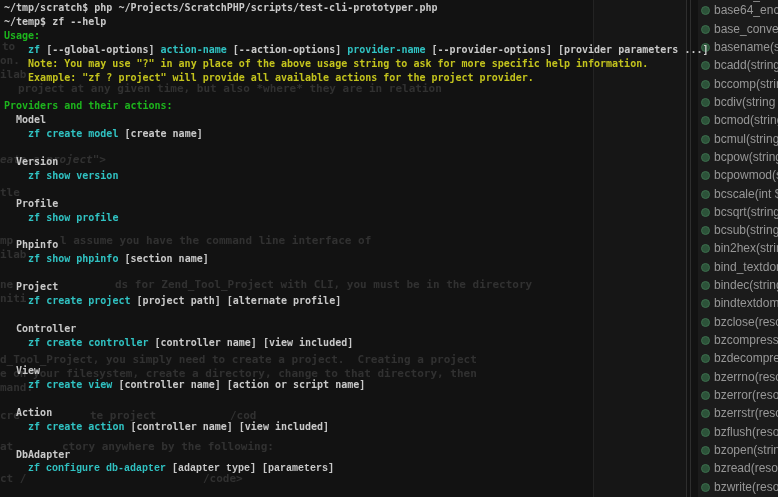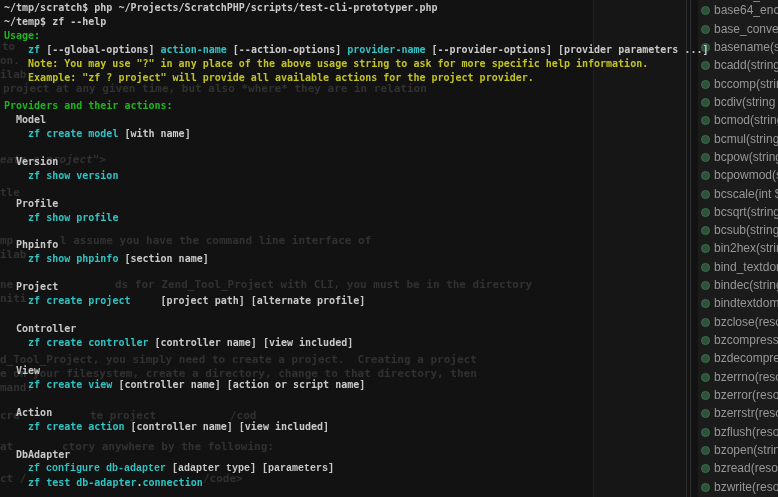--- a/index.html
+++ b/index.html
@@ -162,21 +162,21 @@
 
   <div id="terminal">
     <div id="editor-strip"></div>
     <div id="vline-doc" class="vline"></div>
     <div id="vline-border1" class="vline"></div>
     <div id="vline-border2" class="vline"></div>
     <div id="ghost-layer">
         <div class="g-line" style="top: 40px; color: rgb(49, 49, 49);"><span class="g-frag" style="left: 2px;">to</span></div>
         <div class="g-line" style="top: 54px; color: rgb(49, 49, 49);"><span class="g-frag" style="left: 0px;">on.</span></div>
         <div class="g-line" style="top: 68px; color: rgb(49, 49, 49);"><span class="g-frag" style="left: 0px;">ilab</span></div>
-        <div class="g-line" style="top: 82px; color: rgb(49, 49, 49);"><span class="g-frag" style="left: 3px;">project at any given time, but also *where* they are in relation</span></div>
+        <div class="g-line" style="top: 82px; color: rgb(49, 49, 49);"><span class="g-frag" style="left: 18px;">project at any given time, but also *where* they are in relation</span></div>
         <div class="g-line g-italic" style="top: 153px; color: rgb(49, 49, 49);"><span class="g-frag" style="left: 0px;">eate-a-project"&gt;</span></div>
         <div class="g-line" style="top: 186px; color: rgb(49, 49, 49);"><span class="g-frag" style="left: 0px;">tle</span></div>
         <div class="g-line" style="top: 234px; color: rgb(49, 49, 49); text-align: center;"><span class="g-frag" style="left: 0px;">mp</span><span class="g-frag" style="left: 60px;">l assume you have the command line interface of</span></div>
         <div class="g-line" style="top: 248px; color: rgb(49, 49, 49);"><span class="g-frag" style="left: 0px;">ilab</span></div>
         <div class="g-line" style="top: 278px; color: rgb(49, 49, 49);"><span class="g-frag" style="left: 0px;">ne</span><span class="g-frag" style="left: 115px;">ds for Zend_Tool_Project with CLI, you must be in the directory</span></div>
         <div class="g-line" style="top: 292px; color: rgb(49, 49, 49);"><span class="g-frag" style="left: 0px;">niti</span></div>
         <div class="g-line" style="top: 353px; color: rgb(49, 49, 49);"><span class="g-frag" style="left: 0px;">d_Tool_Project, you simply need to create a project.  Creating a project</span></div>
         <div class="g-line" style="top: 367px; color: rgb(49, 49, 49);"><span class="g-frag" style="left: 0px;">e on your filesystem, create a directory, change to that directory, then</span></div>
         <div class="g-line" style="top: 381px; color: rgb(49, 49, 49);"><span class="g-frag" style="left: 0px;">mand:</span></div>
         <div class="g-line" style="top: 440px; color: rgb(49, 49, 49);"><span class="g-frag" style="left: 0px;">at</span><span class="g-frag" style="left: 62px;">ctory anywhere by the following:</span></div>
@@ -186,42 +186,41 @@
     <div id="term-output">
         <div class="t-line" style="top: 2px;"><span style="color: rgb(201, 201, 201);">~/tmp/scratch$ php ~/Projects/ScratchPHP/scripts/test-cli-prototyper.php</span></div>
         <div class="t-line" style="top: 15.97px;"><span style="color: rgb(201, 201, 201);">~/temp$ zf --help</span></div>
         <div class="t-line" style="top: 29.94px;"><span style="color: rgb(29, 180, 29);">Usage:</span></div>
         <div class="t-line" style="top: 43.91px;"><span style="color: rgb(201, 201, 201);">    </span><span style="color: rgb(48, 194, 194);">zf</span><span style="color: rgb(201, 201, 201);"> [--global-options] </span><span style="color: rgb(48, 194, 194);">action-name</span><span style="color: rgb(201, 201, 201);"> [--action-options] </span><span style="color: rgb(48, 194, 194);">provider-name</span><span style="color: rgb(201, 201, 201);"> [--provider-options] [provider parameters ...]</span></div>
         <div class="t-line" style="top: 57.88px;"><span style="color: rgb(195, 195, 29);">    Note: You may use "?" in any place of the above usage string to ask for more specific help information.</span></div>
         <div class="t-line" style="top: 71.85px;"><span style="color: rgb(195, 195, 29);">    Example: "zf ? project" will provide all available actions for the project provider.</span></div>
         <div class="t-line" style="top: 85.82px;"></div>
         <div class="t-line" style="top: 99.79px;"><span style="color: rgb(29, 180, 29);">Providers and their actions:</span></div>
         <div class="t-line" style="top: 113.76px;"><span style="color: rgb(201, 201, 201);">  Model</span></div>
-        <div class="t-line" style="top: 127.73px;"><span style="color: rgb(201, 201, 201);">    </span><span style="color: rgb(48, 194, 194);">zf create model</span><span style="color: rgb(201, 201, 201);"> [with name]</span></div>
+        <div class="t-line" style="top: 127.73px;"><span style="color: rgb(201, 201, 201);">    </span><span style="color: rgb(48, 194, 194);">zf create model</span><span style="color: rgb(201, 201, 201);"> [create name]</span></div>
         <div class="t-line" style="top: 141.7px;"></div>
         <div class="t-line" style="top: 155.67px;"><span style="color: rgb(201, 201, 201);">  Version</span></div>
         <div class="t-line" style="top: 169.64px;"><span style="color: rgb(201, 201, 201);">    </span><span style="color: rgb(48, 194, 194);">zf show version</span></div>
         <div class="t-line" style="top: 183.61px;"></div>
         <div class="t-line" style="top: 197.58px;"><span style="color: rgb(201, 201, 201);">  Profile</span></div>
         <div class="t-line" style="top: 211.55px;"><span style="color: rgb(201, 201, 201);">    </span><span style="color: rgb(48, 194, 194);">zf show profile</span></div>
         <div class="t-line" style="top: 225.52px;"></div>
         <div class="t-line" style="top: 239.49px;"><span style="color: rgb(201, 201, 201);">  Phpinfo</span></div>
         <div class="t-line" style="top: 253.46px;"><span style="color: rgb(201, 201, 201);">    </span><span style="color: rgb(48, 194, 194);">zf show phpinfo</span><span style="color: rgb(201, 201, 201);"> [section name]</span></div>
         <div class="t-line" style="top: 267.43px;"></div>
         <div class="t-line" style="top: 281.4px;"><span style="color: rgb(201, 201, 201);">  Project</span></div>
-        <div class="t-line" style="top: 295.37px;"><span style="color: rgb(201, 201, 201);">    </span><span style="color: rgb(48, 194, 194); margin-top: 12px;">zf create project</span><span style="color: rgb(201, 201, 201); margin-left: 24px;"> [project path] [alternate profile]</span></div>
+        <div class="t-line" style="top: 295.37px;"><span style="color: rgb(201, 201, 201);">    </span><span style="color: rgb(48, 194, 194); margin-top: 12px;">zf create project</span><span style="color: rgb(201, 201, 201);"> [project path] [alternate profile]</span></div>
         <div class="t-line" style="top: 309.34px;"></div>
         <div class="t-line" style="top: 323.31px;"><span style="color: rgb(201, 201, 201);">  Controller</span></div>
         <div class="t-line" style="top: 337.28px;"><span style="color: rgb(201, 201, 201);">    </span><span style="color: rgb(48, 194, 194);">zf create controller</span><span style="color: rgb(201, 201, 201);"> [controller name] [view included]</span></div>
         <div class="t-line" style="top: 351.25px;"></div>
         <div class="t-line" style="top: 365.22px;"><span style="color: rgb(201, 201, 201);">  View</span></div>
         <div class="t-line" style="top: 379.19px;"><span style="color: rgb(201, 201, 201);">    </span><span style="color: rgb(48, 194, 194);">zf create view</span><span style="color: rgb(201, 201, 201);"> [controller name] [action or script name]</span></div>
         <div class="t-line" style="top: 393.16px;"></div>
         <div class="t-line" style="top: 407.13px;"><span style="color: rgb(201, 201, 201);">  Action</span></div>
         <div class="t-line" style="top: 421.1px;"><span style="color: rgb(201, 201, 201);">    </span><span style="color: rgb(48, 194, 194);">zf create action</span><span style="color: rgb(201, 201, 201);"> [controller name] [view included]</span></div>
         <div class="t-line" style="top: 435.07px;"></div>
         <div class="t-line" style="top: 449.04px;"><span style="color: rgb(201, 201, 201);">  DbAdapter</span></div>
         <div class="t-line" style="top: 463.01px; font-family: Liberation Mono, monospace;"><span style="color: rgb(201, 201, 201);">    </span><span style="color: rgb(48, 194, 194);">zf configure db-adapter</span><span style="color: rgb(201, 201, 201);"> [adapter type] [parameters]</span></div>
-        <div class="t-line" style="top: 476.98px;"><span style="color: rgb(201, 201, 201);">    </span><span style="color: rgb(48, 194, 194);">zf test db-adapter</span><span style="color: rgb(201, 201, 201);">.</span><span style="color: rgb(48, 194, 194);">connection</span></div>
       </div>
   </div>
 
 </div>
 
 </body></html>

